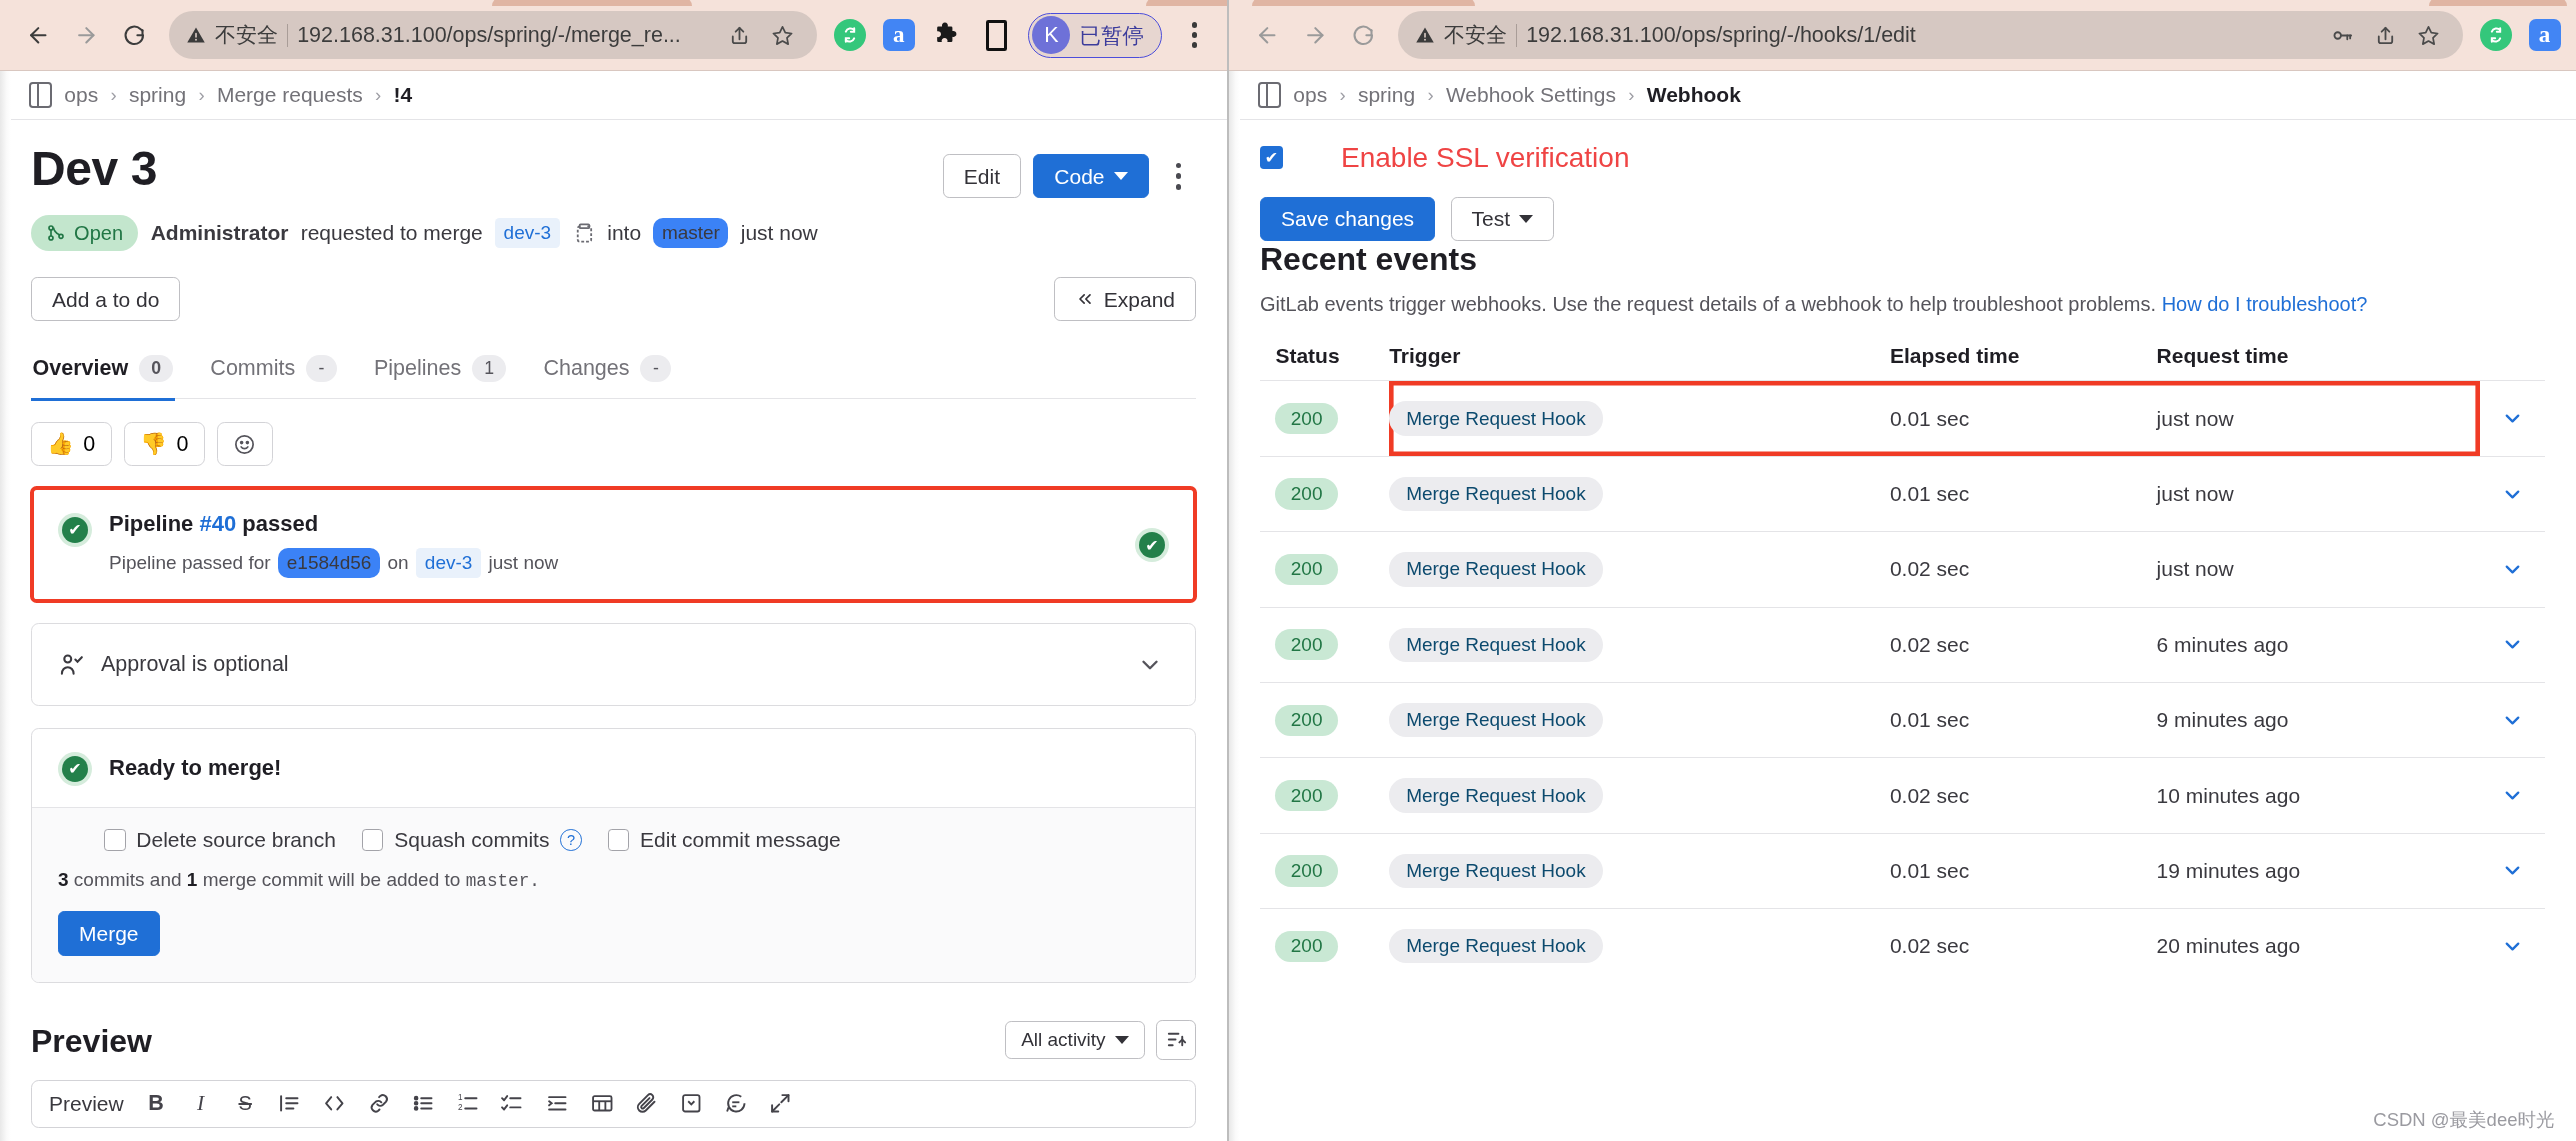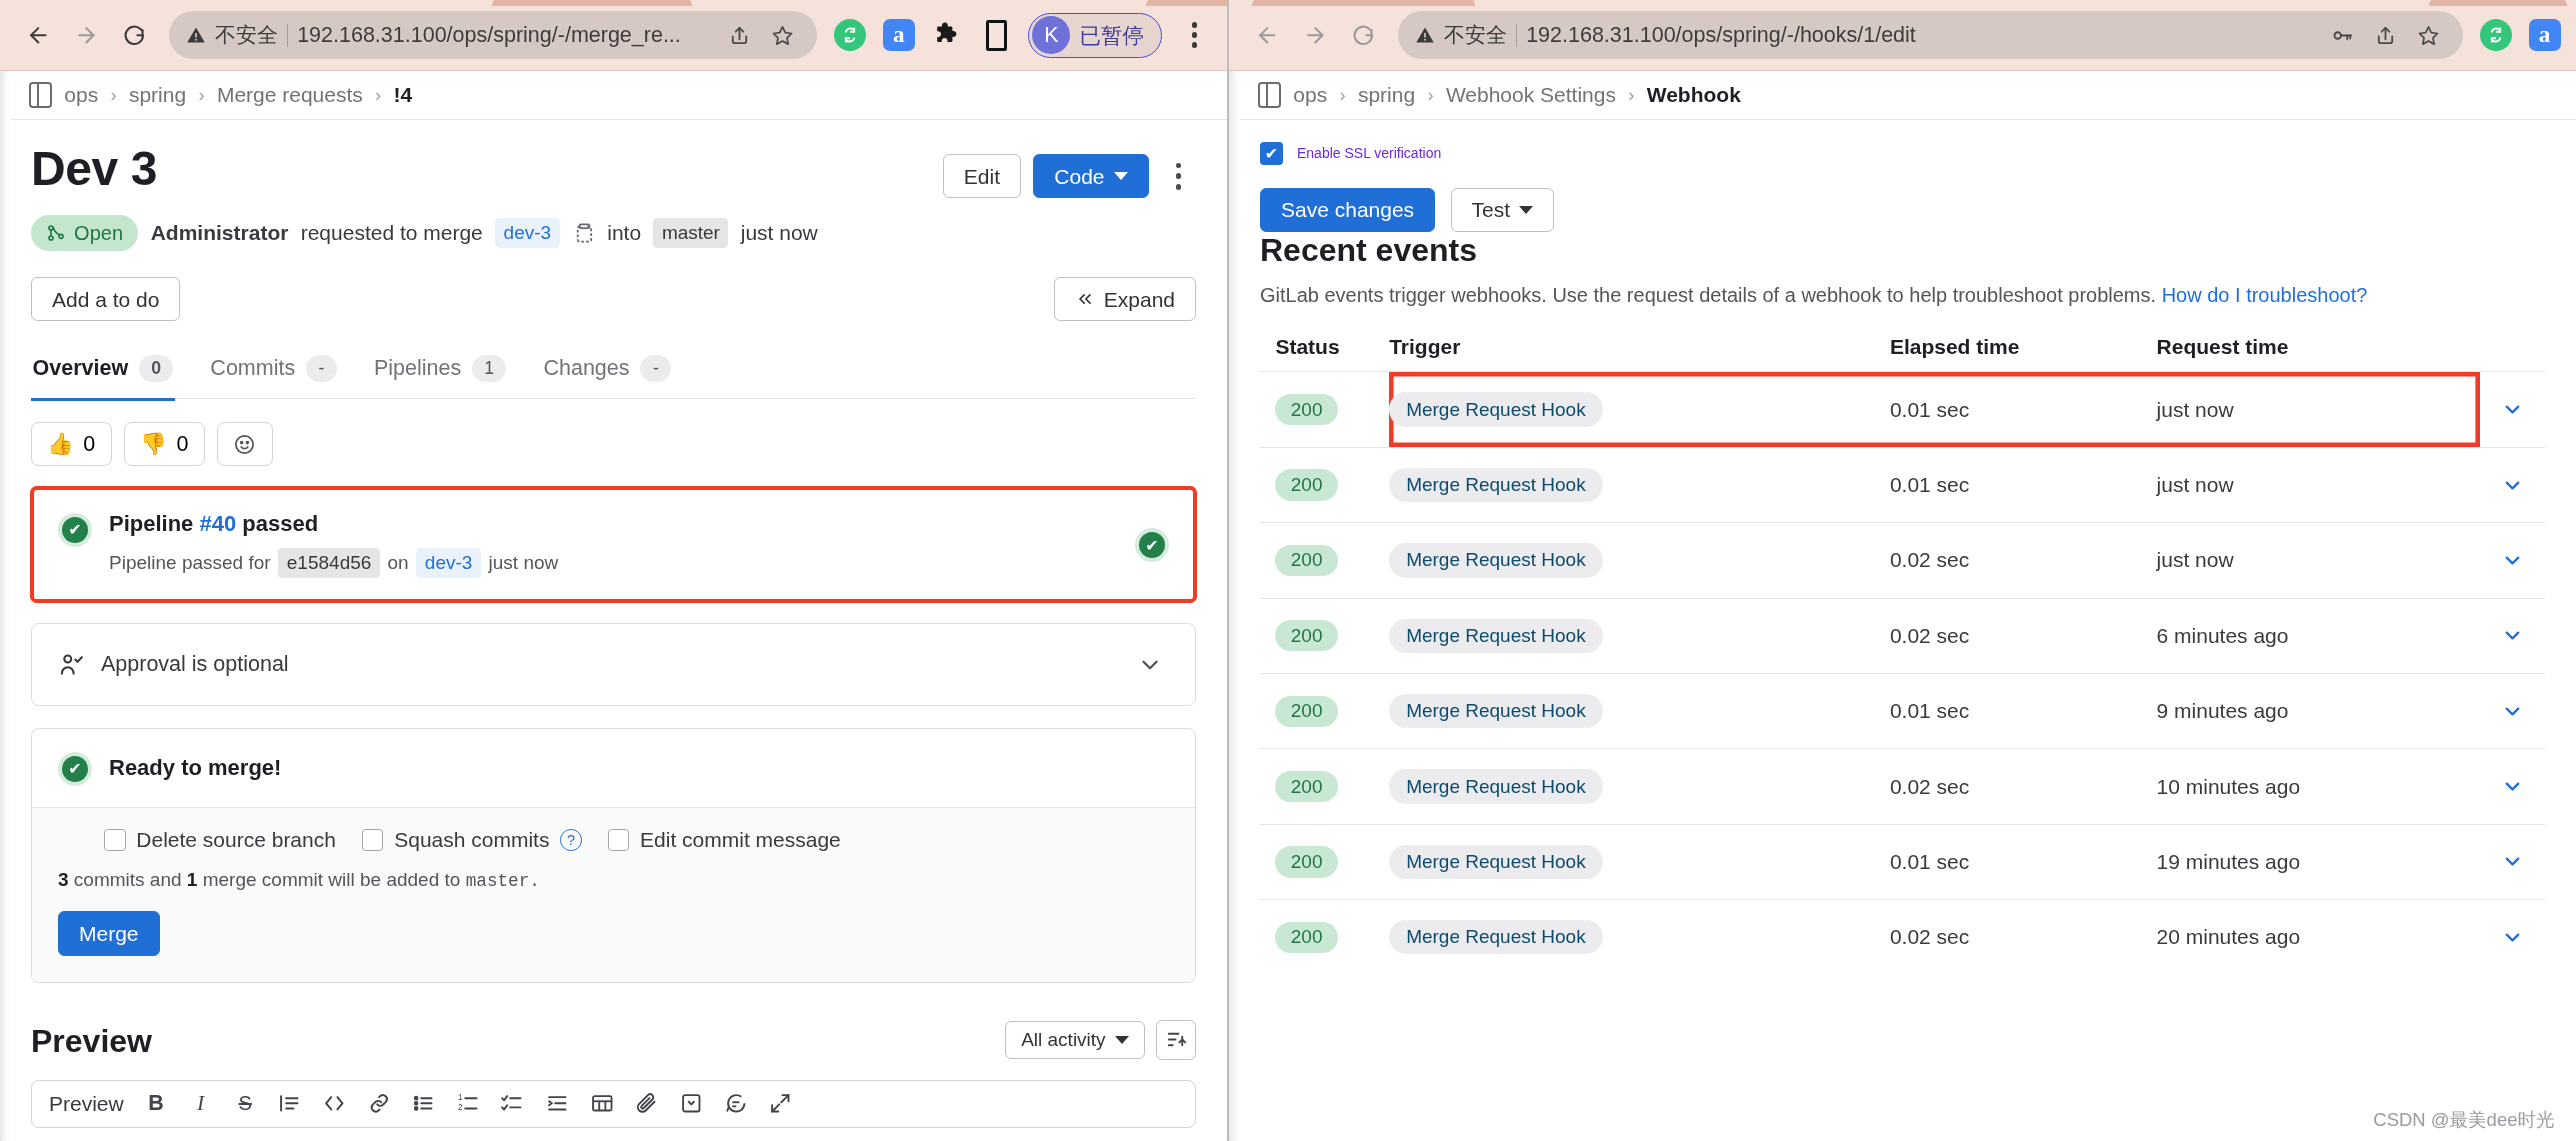--- a/index.html
+++ b/index.html
@@ -100,21 +100,21 @@
   .badge-open {
     display: inline-flex; align-items: center; gap: 7.7px;
     background: #c3e6cd; color: #217645; border-radius: 20px; padding: 6.2px 15.4px; font-size: 20px;
   }
   .meta-txt { font-size: 21px; color: #3a393f; }
   .meta-txt b { font-weight: 700; }
   .code-chip {
     font-family: Liberation Sans, sans-serif; font-size: 19px;
     background: #e9f1fb; color: #1f6fd6; border-radius: 4.6px; padding: 3.8px 8.5px;
   }
-  .code-chip.grey { background: #e5e5e5; color: #3a393f; }
+  .code-chip.grey { background: #3b82f6; color: #3a393f; border-radius: 10px; }
   .copy-ico { width: 23px; height: 26px; color:#6b6b72; cursor:pointer; }
 
   .todo-row { display: flex; align-items: center; justify-content: space-between; margin-top: 26px; }
 
   .tabs { display: flex; gap: 34px; margin-top: 26px; border-bottom: 1.5px solid #e4e4e7; }
   .tab { display: flex; align-items: center; gap: 10.8px; padding: 7.7px 1.5px 15.4px 1.5px;
          font-size: 21.5px; color: #737278; cursor: pointer; border-bottom: 3.8px solid transparent; margin-bottom: -2.3px;}
   .tab.active { color: #1f1e24; font-weight: 700; border-bottom-color: #1f6fd6; }
   .count-pill { background: #ececef; color: #55545b; font-size: 17.7px; border-radius: 14px; padding: 3.1px 12.3px; min-width: 31px; text-align:center; }
 
@@ -165,21 +165,21 @@
   .editor { border: 0.8px solid #d3d3d7; border-radius: 7.7px; margin-top: 20px; }
   .md-toolbar { display: flex; align-items: center; gap: 20px; padding: 10.8px 17px; color: #44434a; font-size: 21px; overflow: hidden; }
   .md-toolbar .md-ico { width: 24.6px; height: 24.6px; display:flex;align-items:center;justify-content:center; cursor:pointer; flex:none;}
   .md-preview { font-size: 21px; color: #3a393f; cursor: pointer; white-space: nowrap;}
 
   
   .r-content { padding: 21.5px 31px 0 31px; }
   .ssl-row { display: flex; align-items: center; gap: 14px; }
   .cbx-on { width: 23px; height: 23px; border-radius: 3.8px; background: #1f6fd6; color: #fff;
             display:flex;align-items:center;justify-content:center; font-size: 16px; flex:none;}
-  .ssl-label { font-size: 14px; color: #6d28d9; }
+  .ssl-label { font-size: 28px; color: #ef4444; margin-left: 44px; }
   .save-row { display: flex; gap: 15.4px; margin-top: 23px; }
 
   .sec-title { font-size: 32px; font-weight: 700; color: #1f1e24; }
   .sec-desc { font-size: 20px; color: #55545b; margin-top: 15.4px; }
   .sec-desc a { color: #1f6fd6; text-decoration: none; }
 
   table.events { width: 100%; border-collapse: collapse; margin-top: 28px; table-layout: fixed; }
   table.events th {
     text-align: left; font-size: 21px; color: #1f1e24; font-weight: 700;
     padding: 0 0 12px 0;

